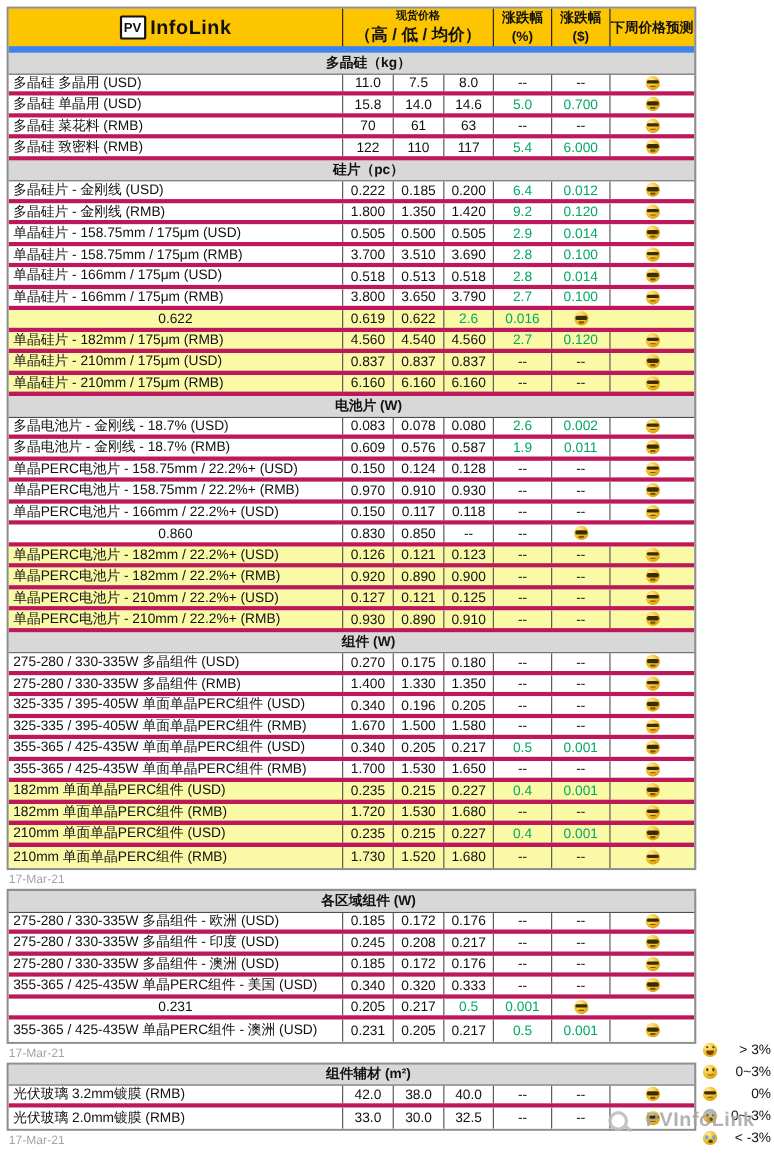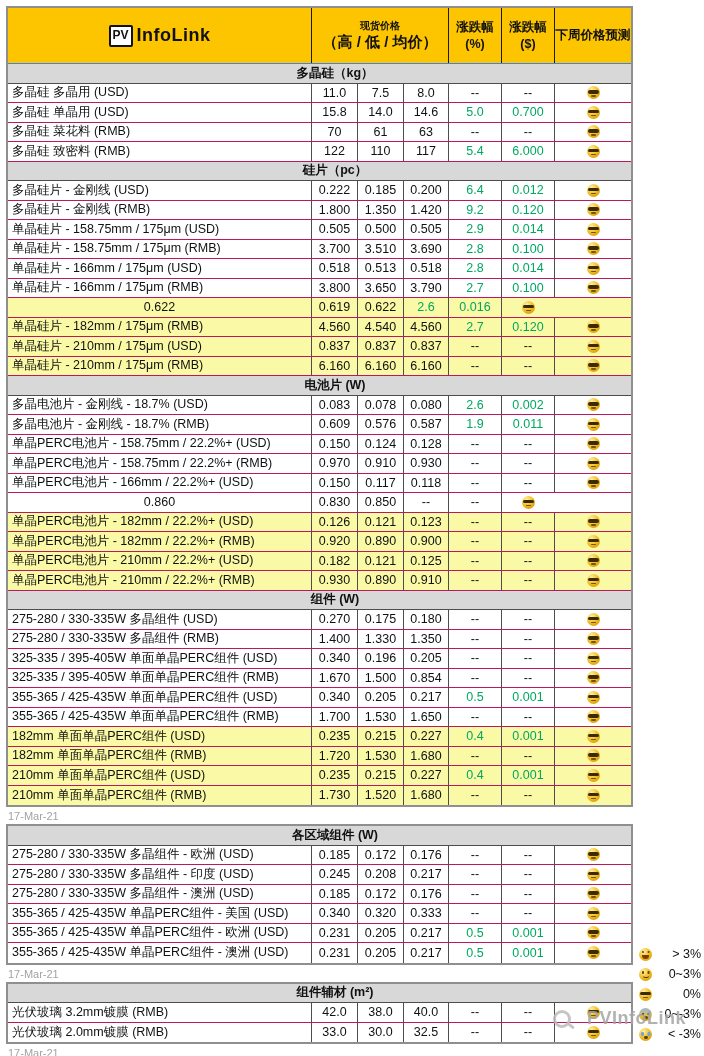--- a/index.html
+++ b/index.html
@@ -4,32 +4,32 @@
 <style>
   * { margin:0; padding:0; box-sizing:border-box; }
   body { width:704px; height:1056px; background:#ffffff; font-family:"Liberation Sans", sans-serif; overflow:hidden; }
   .page { position:relative; width:704px; height:1056px; background:#fff; }
   .content { position:absolute; top:6px; left:6px; width:627px; }
 
   .tbl { border:2px solid #8f8f8f; background:#fff; }
   .tbl + .date-label, .date-label { color:#a3a3a3; font-size:11px; padding:3px 2px 1px 2px; height:17px; }
 
   
-  .hdr-row { display:grid; grid-template-columns:304px 137px 53px 53px 1fr; background:#fdc500; height:56px; border-bottom:1px solid #3b82f6; }
+  .hdr-row { display:grid; grid-template-columns:304px 137px 53px 53px 1fr; background:#fdc500; height:40px; border-bottom:6px solid #3b82f6; }
   .hcell { display:flex; flex-direction:column; align-items:center; justify-content:center; border-right:1px solid #1a1a1a; font-weight:bold; color:#111; font-size:12.5px; line-height:1.35; text-align:center; }
   .hcell:last-child { border-right:none; }
   .logo-cell { flex-direction:row; gap:4px; }
   .logo-badge { display:inline-flex; align-items:center; justify-content:center; border:2px solid #111; background:#fff; width:24px; height:22px; font-size:12px; font-weight:bold; border-radius:2px; }
   .logo-text { font-size:18px; font-weight:bold; letter-spacing:0.5px; }
   .price-head-main { font-size:10px; }
   .price-head-sub { font-size:15px; }
 
   
   .section-row { height:19.5px; background:#d8d8d8; border-bottom:1px solid #4d4d4d; display:flex; align-items:center; justify-content:center; font-weight:bold; font-size:12.5px; color:#111;padding-left:31px; }
-  .row { display:grid; grid-template-columns:304px 46px 46px 45px 53px 53px 1fr; height:19.5px; border-bottom:1px solid #be185d; background:#fff; }
+  .row { display:grid; grid-template-columns:304px 46px 46px 45px 53px 53px 1fr; height:19.5px; border-bottom:4px solid #be185d; background:#fff; }
   .row:last-child { border-bottom:none; }
   .row.hl { background:#faf9a6; }
   .cell { display:flex; align-items:center; justify-content:center; border-right:1px solid #4d4d4d; font-size:12.5px; color:#111; overflow:hidden; white-space:nowrap; }
   .cell:last-child { border-right:none; }
   .cell.name { justify-content:flex-start; padding-left:4px; }
   .cell.green { color:#00a862; }
 
   
   .emoji { display:inline-block; width:13px; height:13px; border-radius:50%;
     background:radial-gradient(circle at 35% 28%, #ffefa8 0%, #f3bd23 48%, #c48c00 100%);
@@ -323,21 +323,21 @@
           <div class="cell">0.890</div>
           <div class="cell">0.900</div>
           <div class="cell">--</div>
           <div class="cell">--</div>
           <div class="cell">
             <span class="emoji sunglasses-face"></span>
           </div>
         </div>
         <div class="row hl">
           <div class="cell name">单晶PERC电池片 - 210mm / 22.2%+ (USD)</div>
-          <div class="cell">0.182</div>
+          <div class="cell">0.127</div>
           <div class="cell">0.121</div>
           <div class="cell">0.125</div>
           <div class="cell">--</div>
           <div class="cell">--</div>
           <div class="cell">
             <span class="emoji sunglasses-face"></span>
           </div>
         </div>
         <div class="row hl">
           <div class="cell name">单晶PERC电池片 - 210mm / 22.2%+ (RMB)</div>
@@ -381,21 +381,21 @@
           <div class="cell">--</div>
           <div class="cell">--</div>
           <div class="cell">
             <span class="emoji sunglasses-face"></span>
           </div>
         </div>
         <div class="row">
           <div class="cell name">325-335 / 395-405W 单面单晶PERC组件 (RMB)</div>
           <div class="cell">1.670</div>
           <div class="cell">1.500</div>
-          <div class="cell">0.854</div>
+          <div class="cell">1.580</div>
           <div class="cell">--</div>
           <div class="cell">--</div>
           <div class="cell">
             <span class="emoji sunglasses-face"></span>
           </div>
         </div>
         <div class="row">
           <div class="cell name">355-365 / 425-435W 单面单晶PERC组件 (USD)</div>
           <div class="cell">0.340</div>
           <div class="cell">0.205</div>
@@ -504,21 +504,20 @@
           <div class="cell">0.340</div>
           <div class="cell">0.320</div>
           <div class="cell">0.333</div>
           <div class="cell">--</div>
           <div class="cell">--</div>
           <div class="cell">
             <span class="emoji sunglasses-face"></span>
           </div>
         </div>
         <div class="row">
-          <div class="cell name">355-365 / 425-435W 单晶PERC组件 - 欧洲 (USD)</div>
           <div class="cell">0.231</div>
           <div class="cell">0.205</div>
           <div class="cell">0.217</div>
           <div class="cell green">0.5</div>
           <div class="cell green">0.001</div>
           <div class="cell">
             <span class="emoji sunglasses-face"></span>
           </div>
         </div>
         <div class="row">

